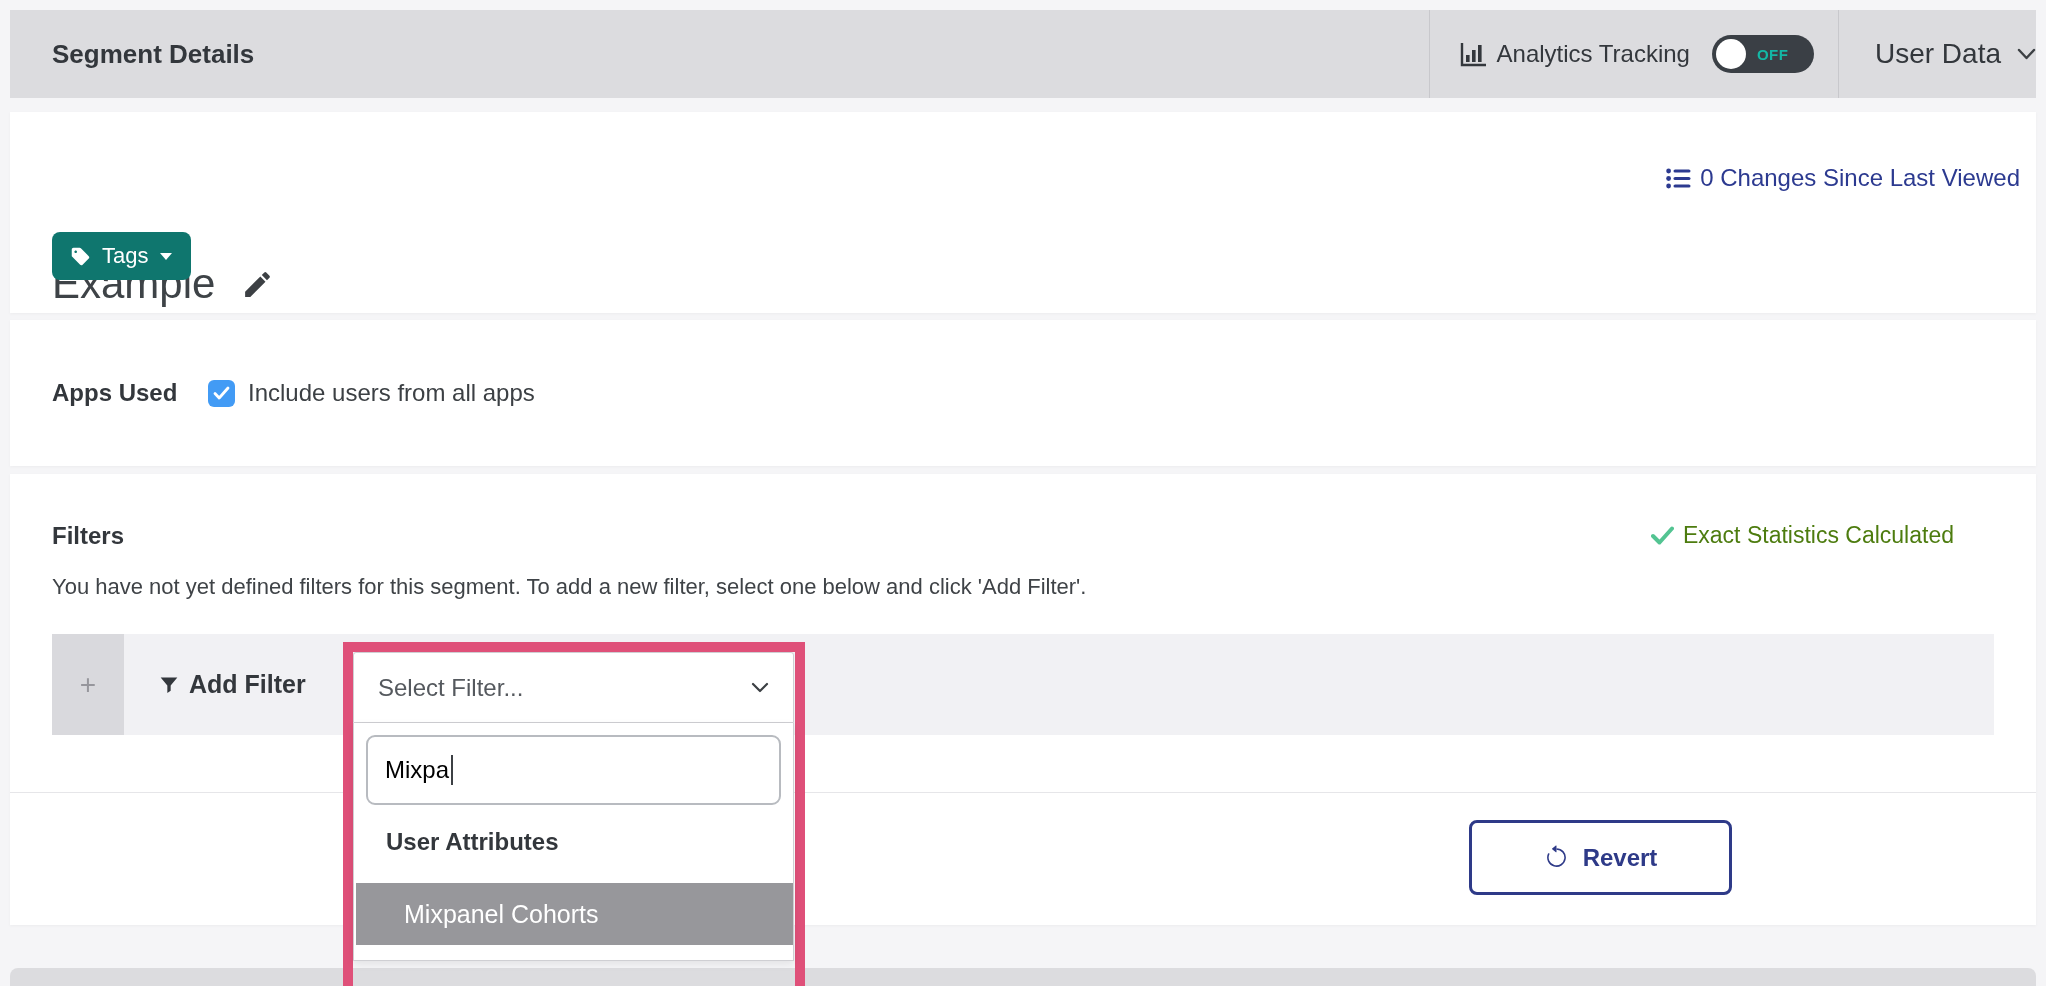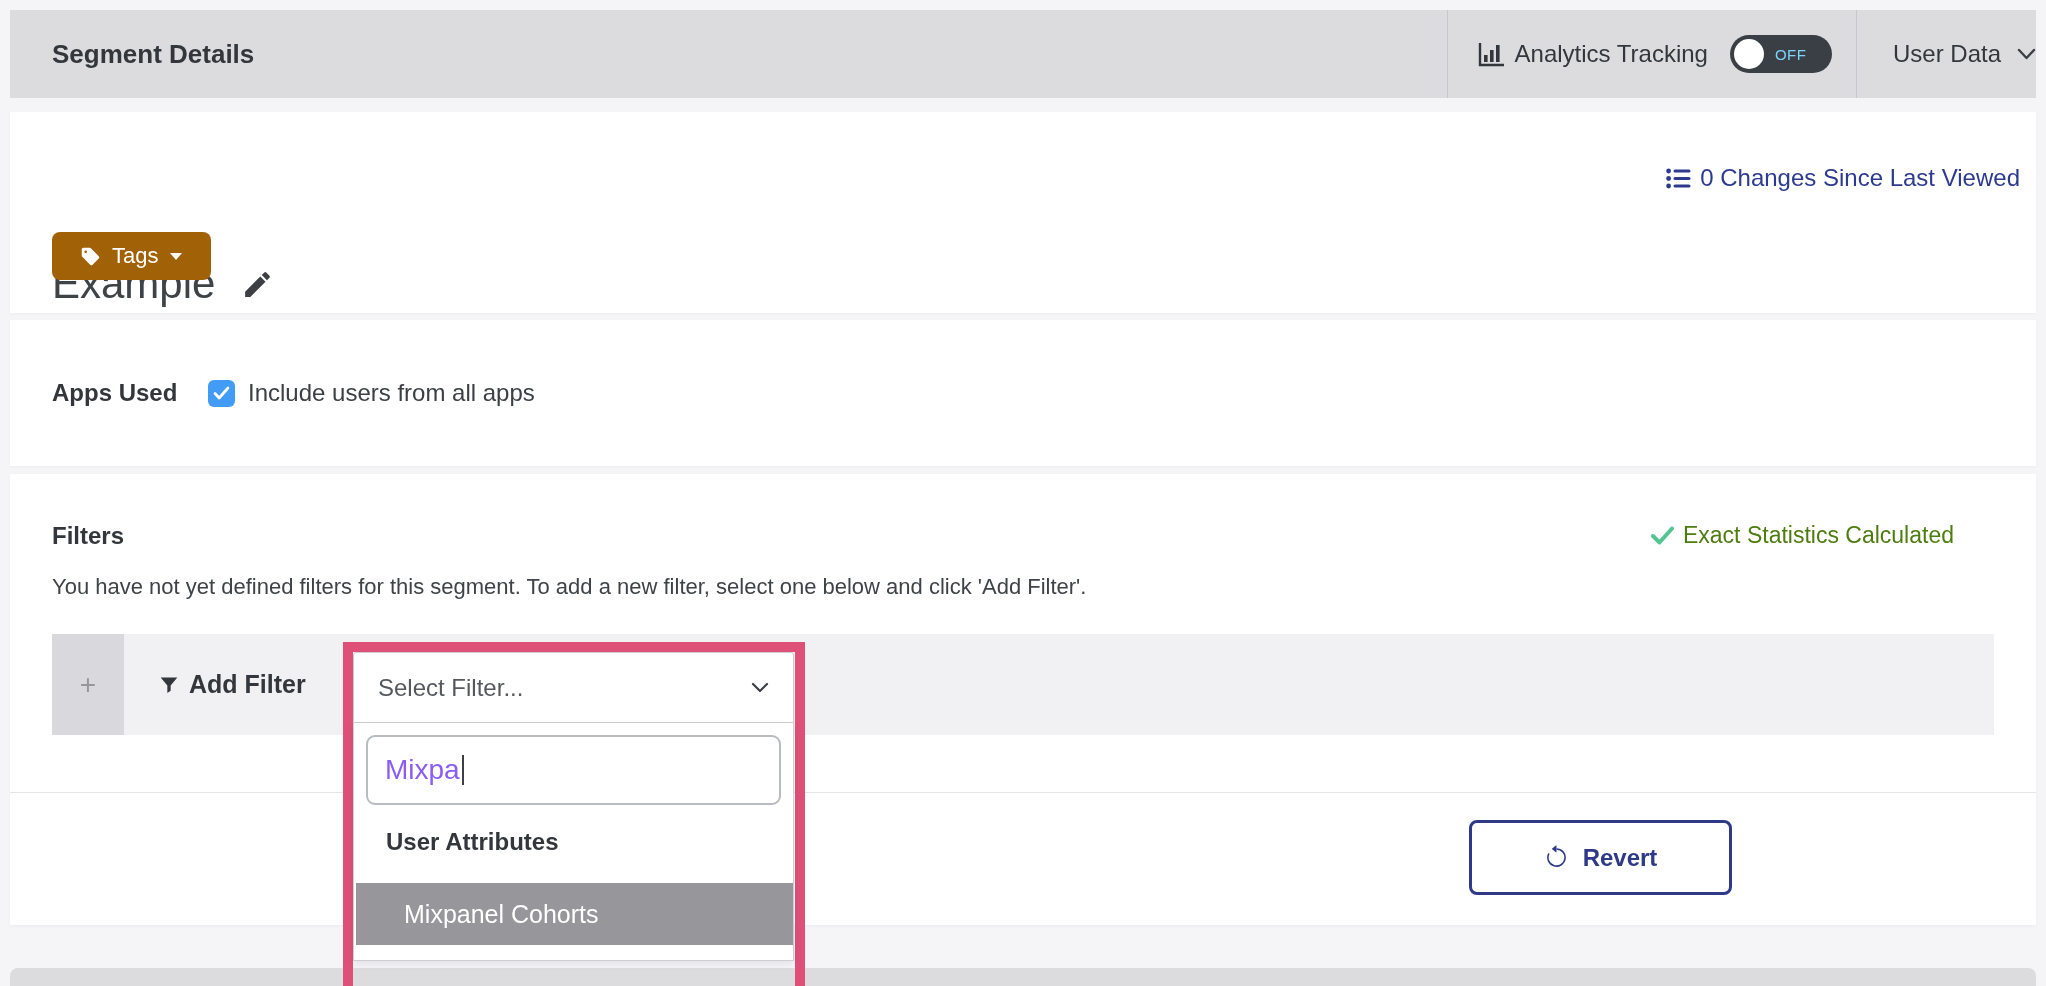--- a/index.html
+++ b/index.html
@@ -10,35 +10,35 @@
   .header { position:absolute; left:10px; top:10px; width:2026px; height:88px;
             background:#dcdcdf; display:flex; align-items:center; padding-left:42px; }
   .header-title { font-size:26px; font-weight:700; color:#33373c; }
   .header-right { margin-left:auto; display:flex; align-items:center; height:100%; }
   .vdiv { width:1px; align-self:stretch; background:#c8c8cc; }
   .analytics-group { display:flex; align-items:center; padding:0 22px 0 30px; }
   .analytics-label { font-size:24px; font-weight:500; margin-left:10px; }
   .toggle { position:relative; width:102px; height:38px; border-radius:19px; background:#3a3f45;
             display:flex; align-items:center; cursor:pointer; margin-right:24px; }
   .toggle-knob { width:30px; height:30px; border-radius:50%; background:#ffffff; margin-left:4px; }
-  .toggle-label { color:#7dd3fc; font-size:15px; font-weight:400; letter-spacing:0.5px; margin-left:11px; }
+  .toggle-label { color:#14b8a6; font-size:15px; font-weight:700; letter-spacing:0.5px; margin-left:11px; }
   .user-data { display:flex; align-items:center; padding-left:36px; cursor:pointer; }
-  .user-data-label { font-size:24px; font-weight:500; margin-right:16px; }
+  .user-data-label { font-size:28px; font-weight:500; margin-right:16px; }
 
   
   .card { position:absolute; left:10px; width:2026px; background:#ffffff; box-shadow:0 1px 3px rgba(0,0,0,0.04); }
   .card-name { top:112px; height:201px; }
   .card-apps { top:320px; height:146px; display:flex; align-items:center; padding-left:42px; }
   .card-filters { top:474px; height:451px; }
 
   
   .name-row { position:absolute; left:42px; top:148px; display:flex; align-items:center; gap:26px; }
   .segment-name { font-size:42px; font-weight:400; color:#3e4347; }
-  .tags-btn { position:absolute; left:42px; top:120px; height:48px; padding:0 28px; border:none; border-radius:8px;
-              background:#a16207; color:#ffffff; display:flex; align-items:center; gap:11px; font-size:22px;
+  .tags-btn { position:absolute; left:42px; top:120px; height:48px; padding:0 18px; border:none; border-radius:8px;
+              background:#0f766e; color:#ffffff; display:flex; align-items:center; gap:11px; font-size:22px;
               font-weight:500; font-family:inherit; cursor:pointer; }
   .changes-link { position:absolute; right:16px; top:52px; display:flex; align-items:center; gap:9px;
                   color:#2c3a90; font-size:24px; font-weight:500; text-decoration:none; cursor:pointer; }
 
   
   .apps-label { font-size:24px; font-weight:700; width:156px; color:#33373c; }
   .checkbox { width:27px; height:27px; border-radius:6px; background:#429bf5; display:flex; align-items:center;
               justify-content:center; margin-right:13px; cursor:pointer; }
   .apps-check-label { font-size:24px; color:#3c4044; }
 
@@ -67,21 +67,21 @@
   .select-box { position:absolute; left:0; top:0; width:441px; height:71px; background:#ffffff;
                 border:1px solid #cfcfd3; border-radius:3px 3px 0 0; display:flex; align-items:center;
                 justify-content:space-between; padding:0 24px; cursor:pointer; }
   .select-label { font-size:24px; color:#55595e; }
   .dropdown-panel { position:absolute; left:0; top:71px; width:441px; height:238px; background:#ffffff;
                     border:1px solid #cfcfd3; border-top:none; overflow:hidden;
                     box-shadow:0 3px 8px rgba(0,0,0,0.08); }
   .search-field { position:absolute; left:12px; top:12px; width:415px; height:70px; border:2px solid #b8bbc0;
                   border-radius:9px; background:#ffffff; display:flex; align-items:center; padding-left:17px;
                   cursor:text; }
-  .search-text { font-size:28px; color:#8b5cf6; }
+  .search-text { font-size:24px; color:#000000; }
   .text-cursor { width:2px; height:30px; background:#3c4044; margin-left:2px; }
   .group-header { position:absolute; left:32px; top:105px; font-size:24px; font-weight:700; color:#33373c; }
   .option-highlight { position:absolute; left:2px; top:160px; width:437px; height:62px; background:#97979b;
                       color:#ffffff; font-size:25px; display:flex; align-items:center; padding-left:48px; cursor:pointer; }
 
   
   .bottom-bar { position:absolute; left:10px; top:968px; width:2026px; height:18px; background:#dcdcdf;
                 border-radius:8px 8px 0 0; }
 
   .icon { display:inline-flex; align-items:center; justify-content:center; }

